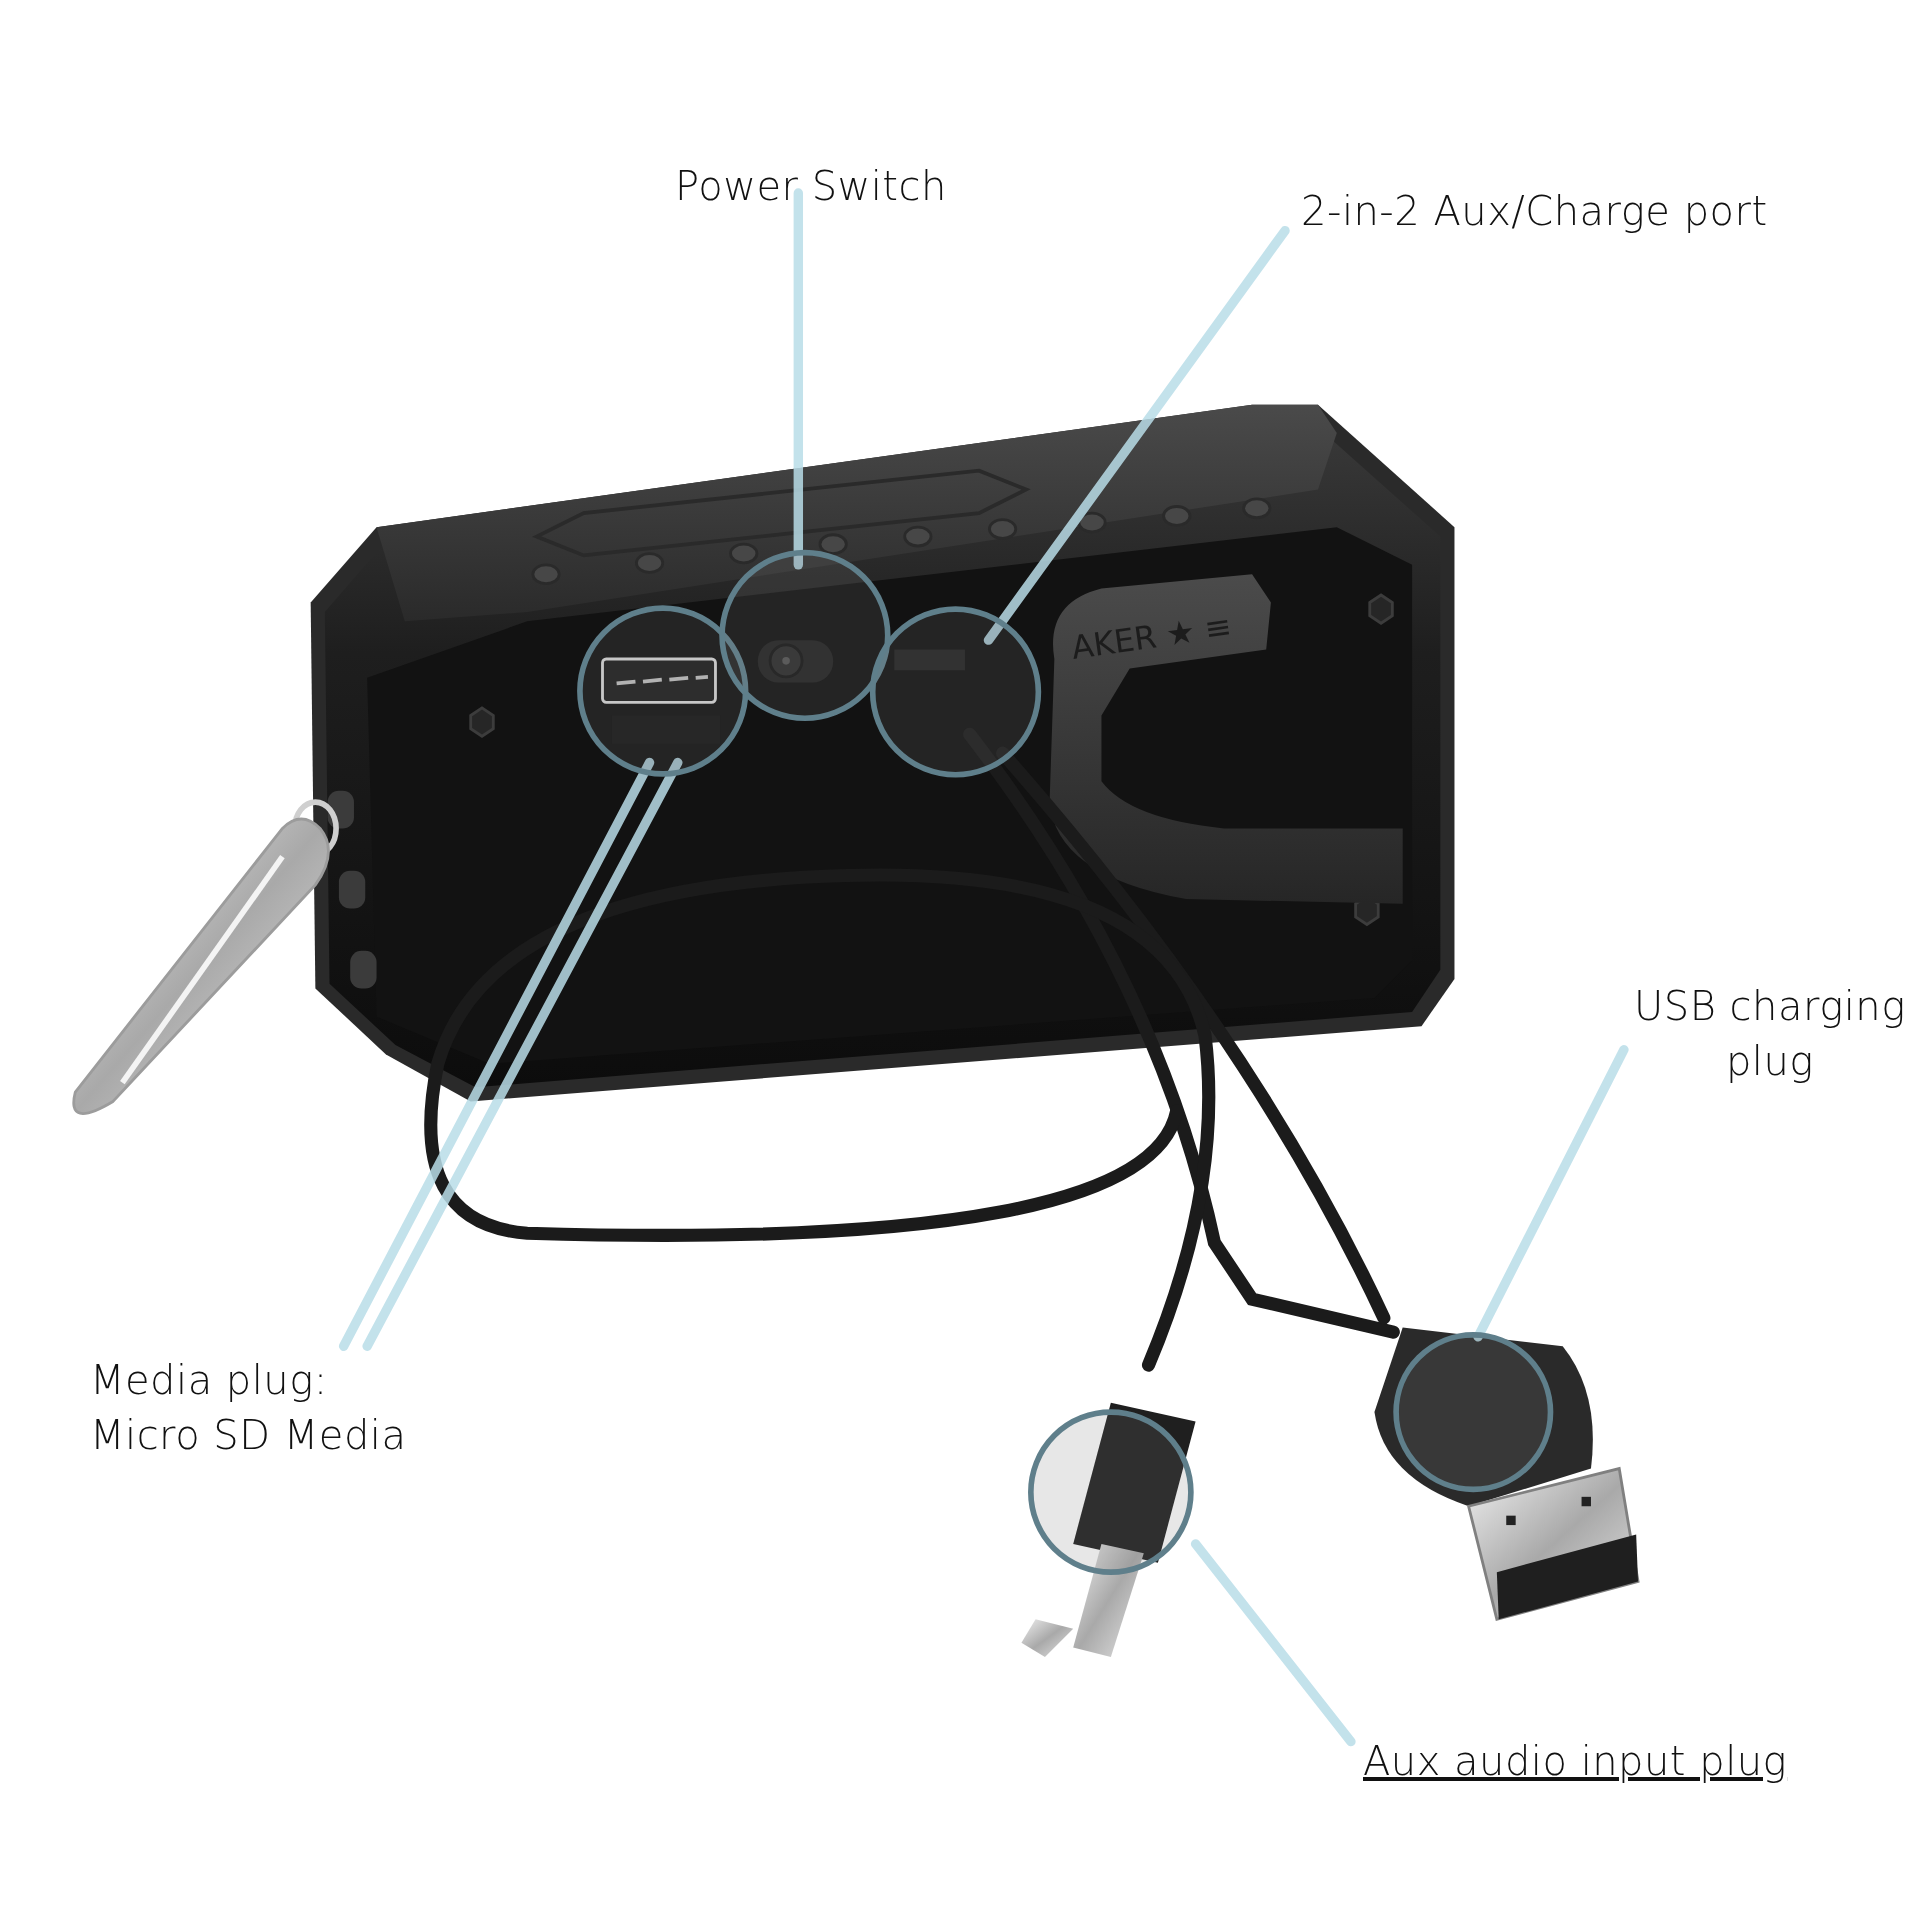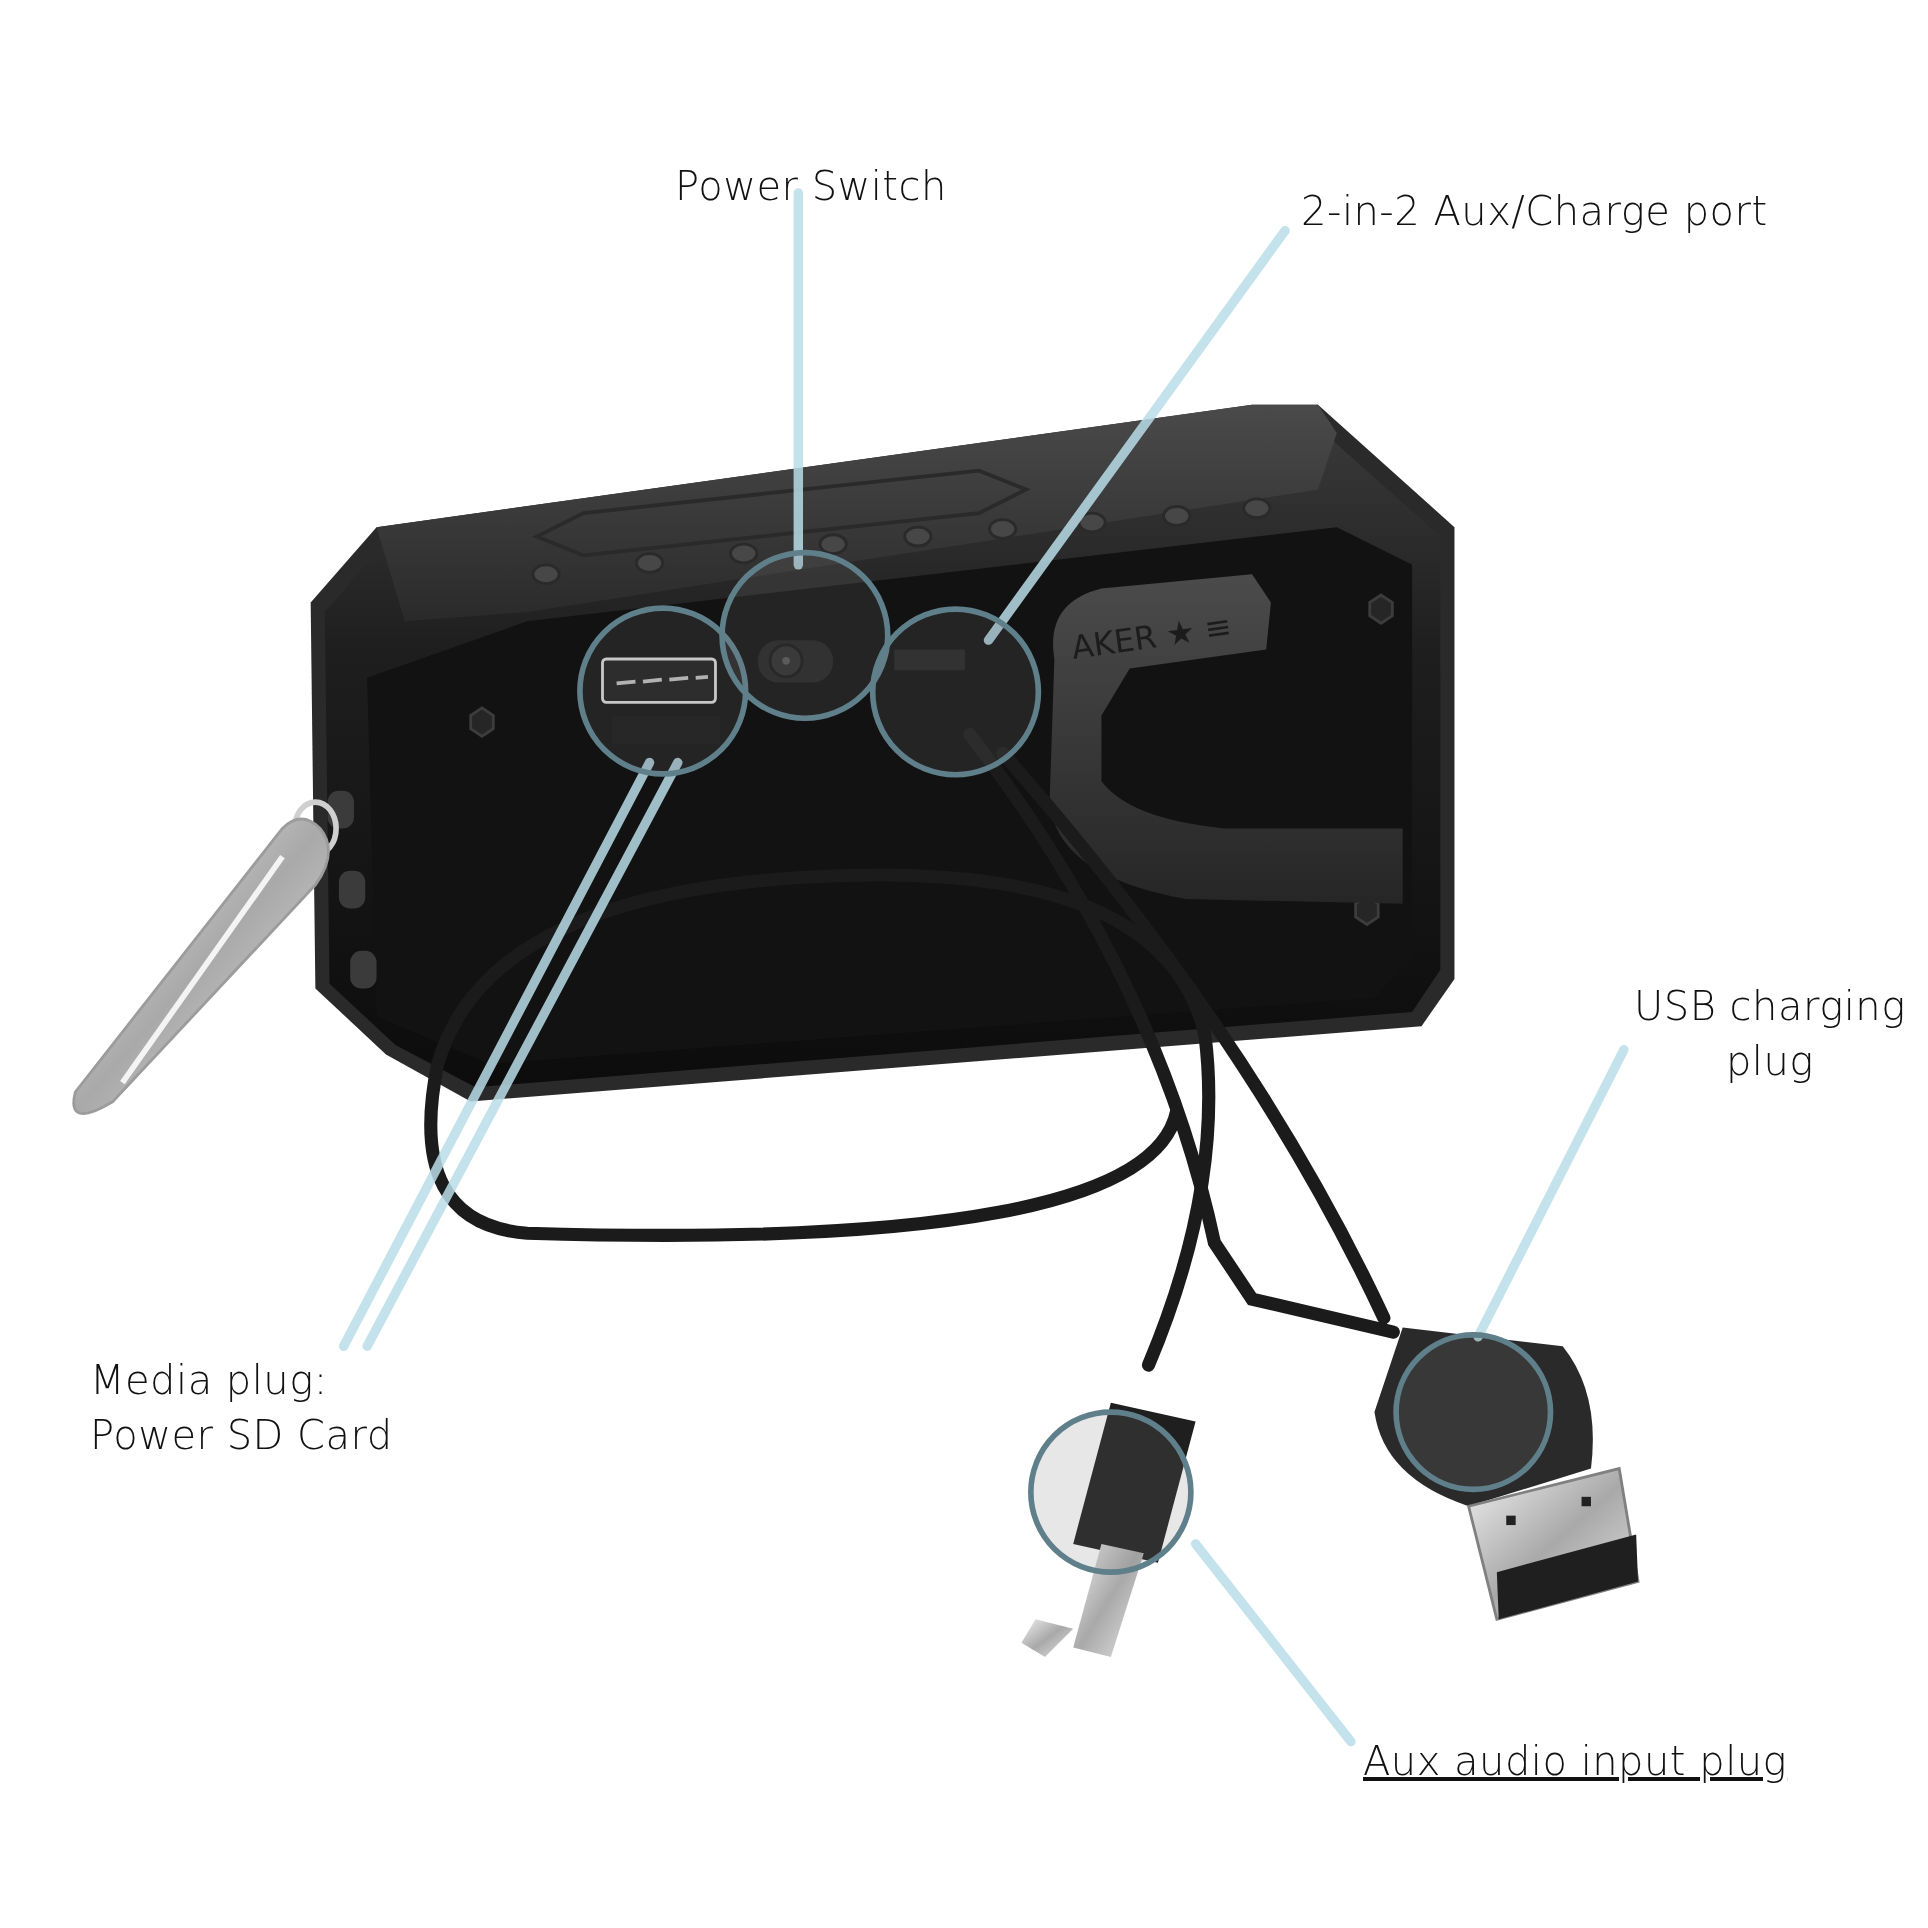--- a/index.html
+++ b/index.html
@@ -142,20 +142,20 @@
     <span class="line">2-in-2 Aux/Charge port</span>
   </div>
 
   <div class="label" style="left:1634px; top:979px;text-align:center;">
     <span class="line">USB charging</span>
     <span class="line">plug</span>
   </div>
 
   <div class="label" style="left:90px; top:1353px;">
     <span class="line">Media plug:</span>
-    <span class="line">Power SD Card</span>
+    <span class="line">Micro SD Media</span>
   </div>
 
   <div class="label" style="left:1363px; top:1734px;text-decoration:underline;">
     <span class="line">Aux audio input plug</span>
   </div>
 </div>
 
 
 </body></html>

